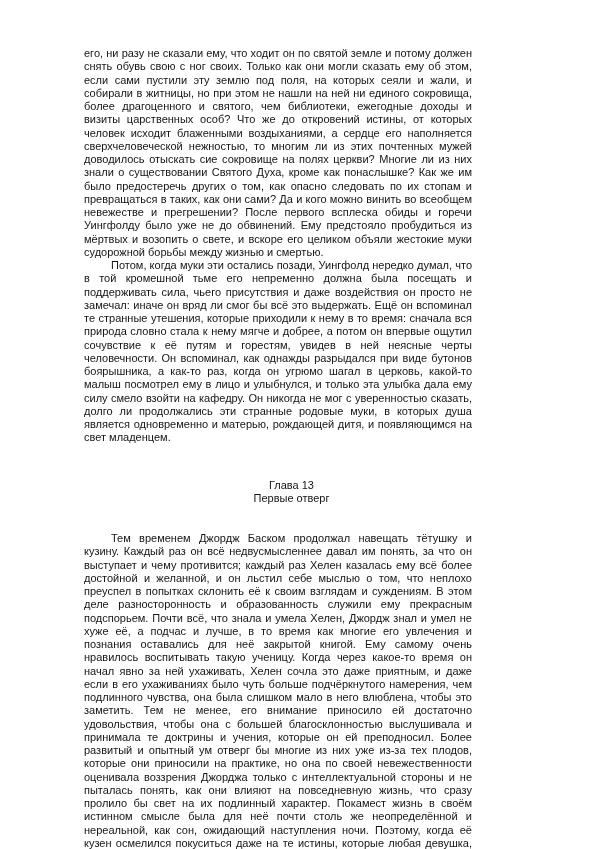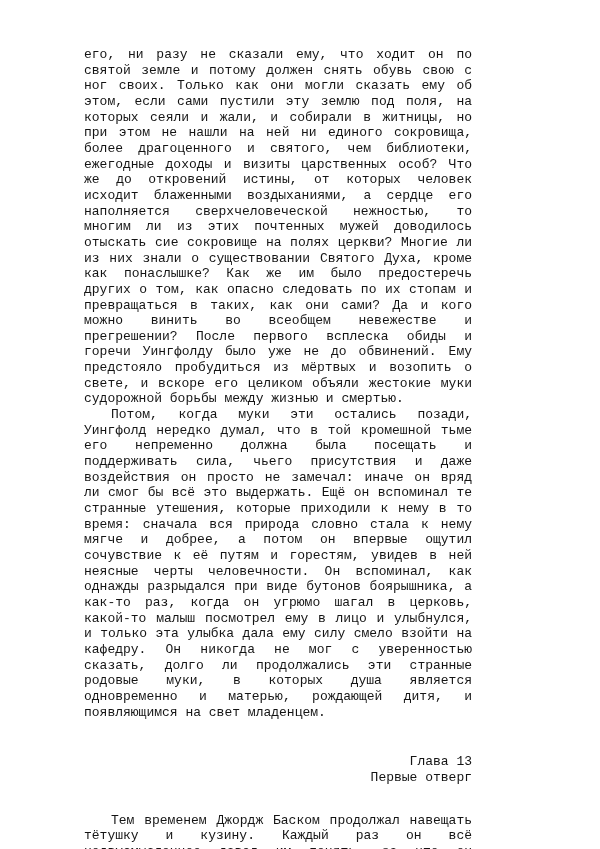--- a/index.html
+++ b/index.html
@@ -10,39 +10,39 @@
   body {
     width: 600px;
     height: 849px;
     overflow: hidden;
   }
   .book-page {
     box-sizing: border-box;
     width: 556px;
     height: 849px;
     padding: 47px 84px 40px 84px;
-    font-family: Liberation Mono, monospace;
-    font-size: 13px;
+    font-family: Liberation Sans, sans-serif;
+    font-size: 11px;
     line-height: 1.205;
     color: #141414;
     text-align: justify;
     hyphens: auto;
     -webkit-hyphens: auto;
   }
   .book-page p {
     margin: 0;
     padding: 0;
     text-indent: 27px;
   }
   .book-page p.continuation {
     text-indent: 0;
   }
   .chapter-block {
     margin-top: 34px;
-    text-align: right;
+    text-align: center;
   }
   .chapter-block .chapter-line {
     text-indent: 27px;
     margin: 0;
   }
   .after-chapter {
     margin-top: 27px !important;
   }
 </style>
 </head>

